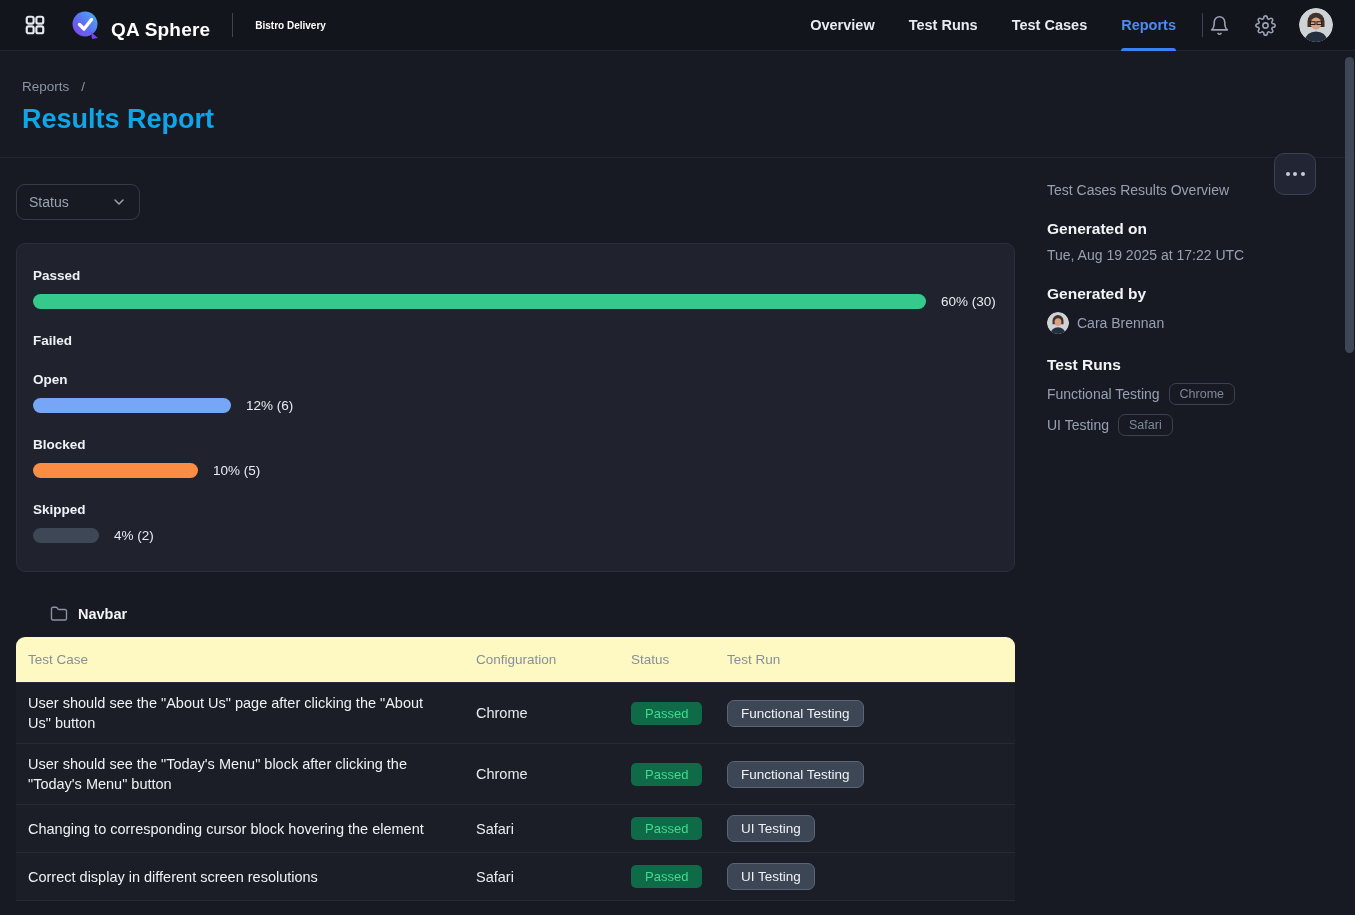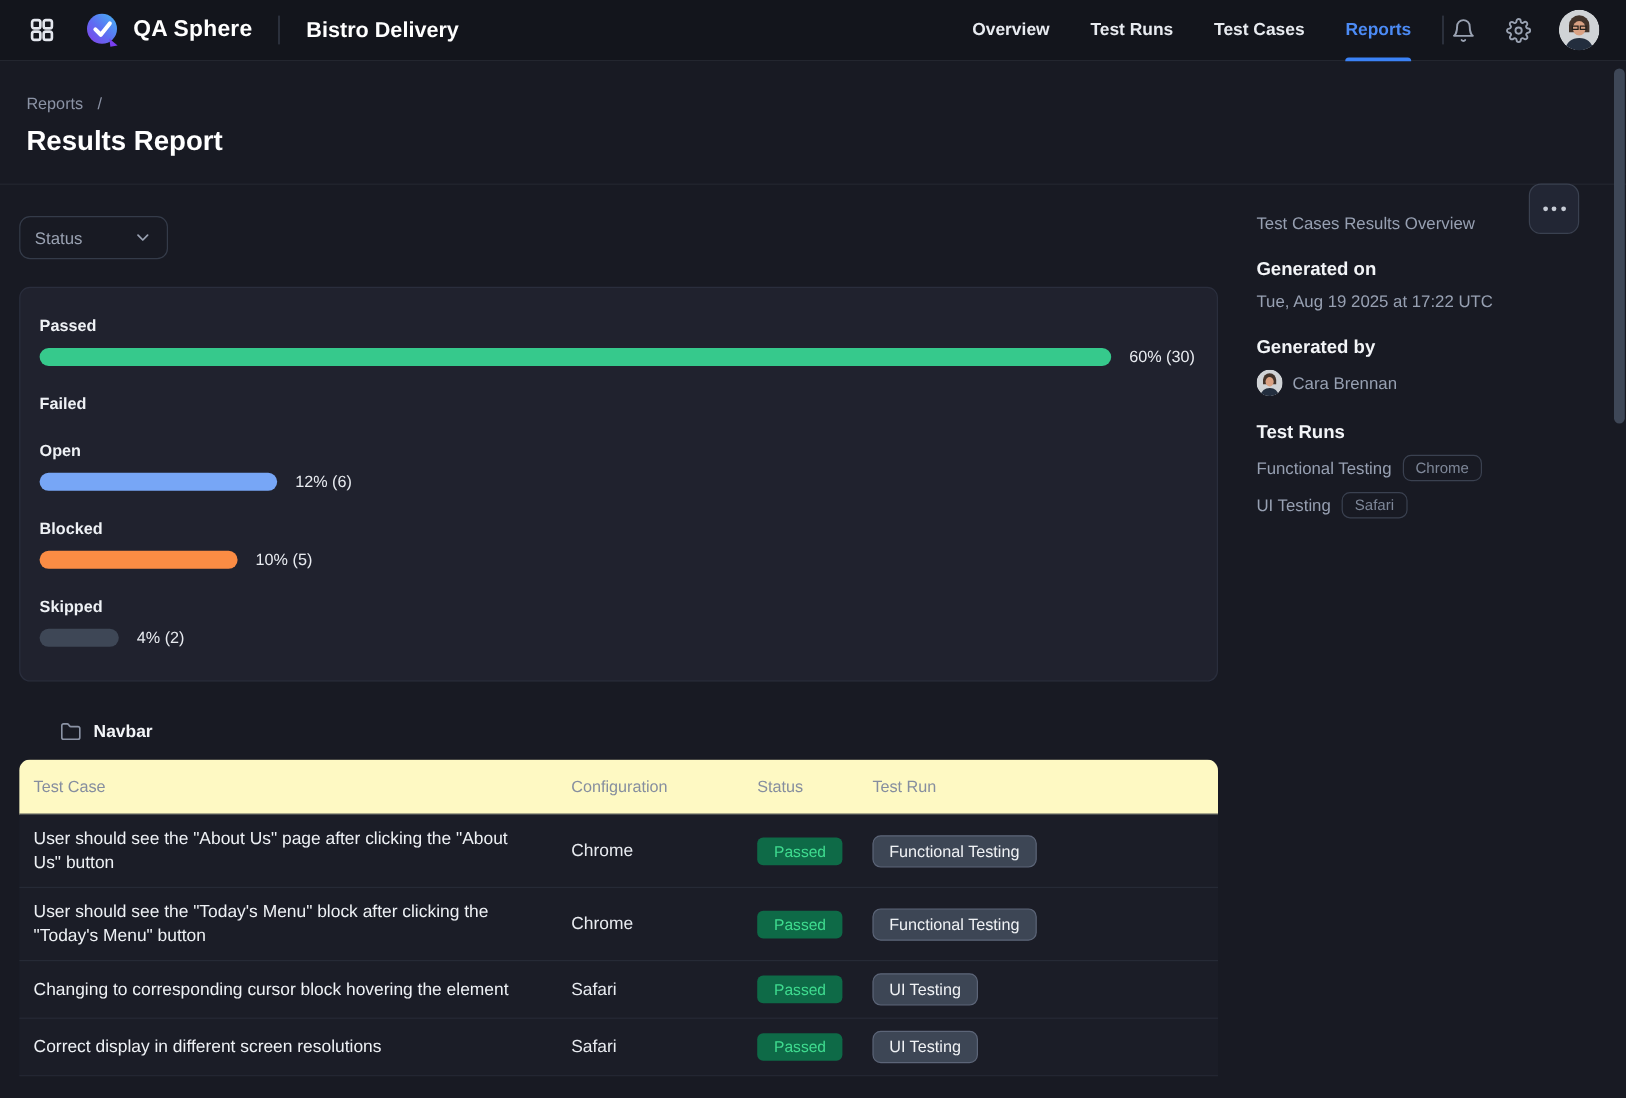--- a/index.html
+++ b/index.html
@@ -9,37 +9,37 @@
     font-family:"Liberation Sans","DejaVu Sans",sans-serif;
     color:#eef1f5;
     position:relative;
   }
   
   .topnav {
     height:51px; background:#13151c; border-bottom:1px solid #23262f;
     display:flex; align-items:center; padding:0 22px;
   }
   .grid-btn { width:26px; height:26px; display:flex; align-items:center; justify-content:center; cursor:pointer; margin-right:22px; }
-  .brand { display:flex; align-items:center; gap:9px; cursor:pointer; }
+  .brand { display:flex; align-items:flex-end; gap:9px; cursor:pointer; }
   .brand-name { font-size:19px; font-weight:700; color:#fff; letter-spacing:.2px; }
   .v-divider { width:1px; height:24px; background:#3c4352; margin:0 22px; }
-  .project-name { font-size:18px; font-weight:600; color:#fff; }
+  .project-name { font-size:10px; font-weight:600; color:#fff; }
   .nav-spacer { flex:1; }
   .nav-links { display:flex; align-items:center; gap:34px; height:51px; margin-right:26px; }
   .nav-link { position:relative; height:51px; display:flex; align-items:center; font-size:14.5px; font-weight:600; color:#e8ebf0; cursor:pointer; }
   .nav-link.active { color:#4c8bf5; }
   .nav-link.active::after { content:""; position:absolute; left:0; right:0; bottom:0; height:3px; background:#3b82f6; border-radius:3px 3px 0 0; }
   .nav-right { display:flex; align-items:center; gap:22px; }
   .icon-btn { width:24px; height:24px; display:flex; align-items:center; justify-content:center; cursor:pointer; }
   .avatar { width:34px; height:34px; border-radius:50%; overflow:hidden; cursor:pointer; flex:none; }
   
   .page-header { padding:28px 22px 22px 22px; border-bottom:1px solid #232630; position:relative; }
   .breadcrumb { display:flex; align-items:center; gap:12px; font-size:13.5px; color:#8b93a5; margin-bottom:10px; }
   .breadcrumb .crumb { cursor:pointer; }
-  .page-title { font-size:23px; font-weight:700; color:#ffffff; }
+  .page-title { font-size:27px; font-weight:700; color:#0ea5e9; }
   .more-btn {
     position:absolute; right:39px; top:102px; width:42px; height:42px;
     background:#222634; border:1px solid #3a4150; border-radius:10px;
     display:flex; align-items:center; justify-content:center; gap:3.5px; cursor:pointer;
   }
   .more-btn i { width:4px; height:4px; border-radius:50%; background:#c7ccd6; display:block; }
   
   .main { display:flex; align-items:flex-start; }
   .content-col { width:999px; margin-left:16px; flex:none; }
   .side-col { margin-left:32px; width:292px; padding-top:24px; }

